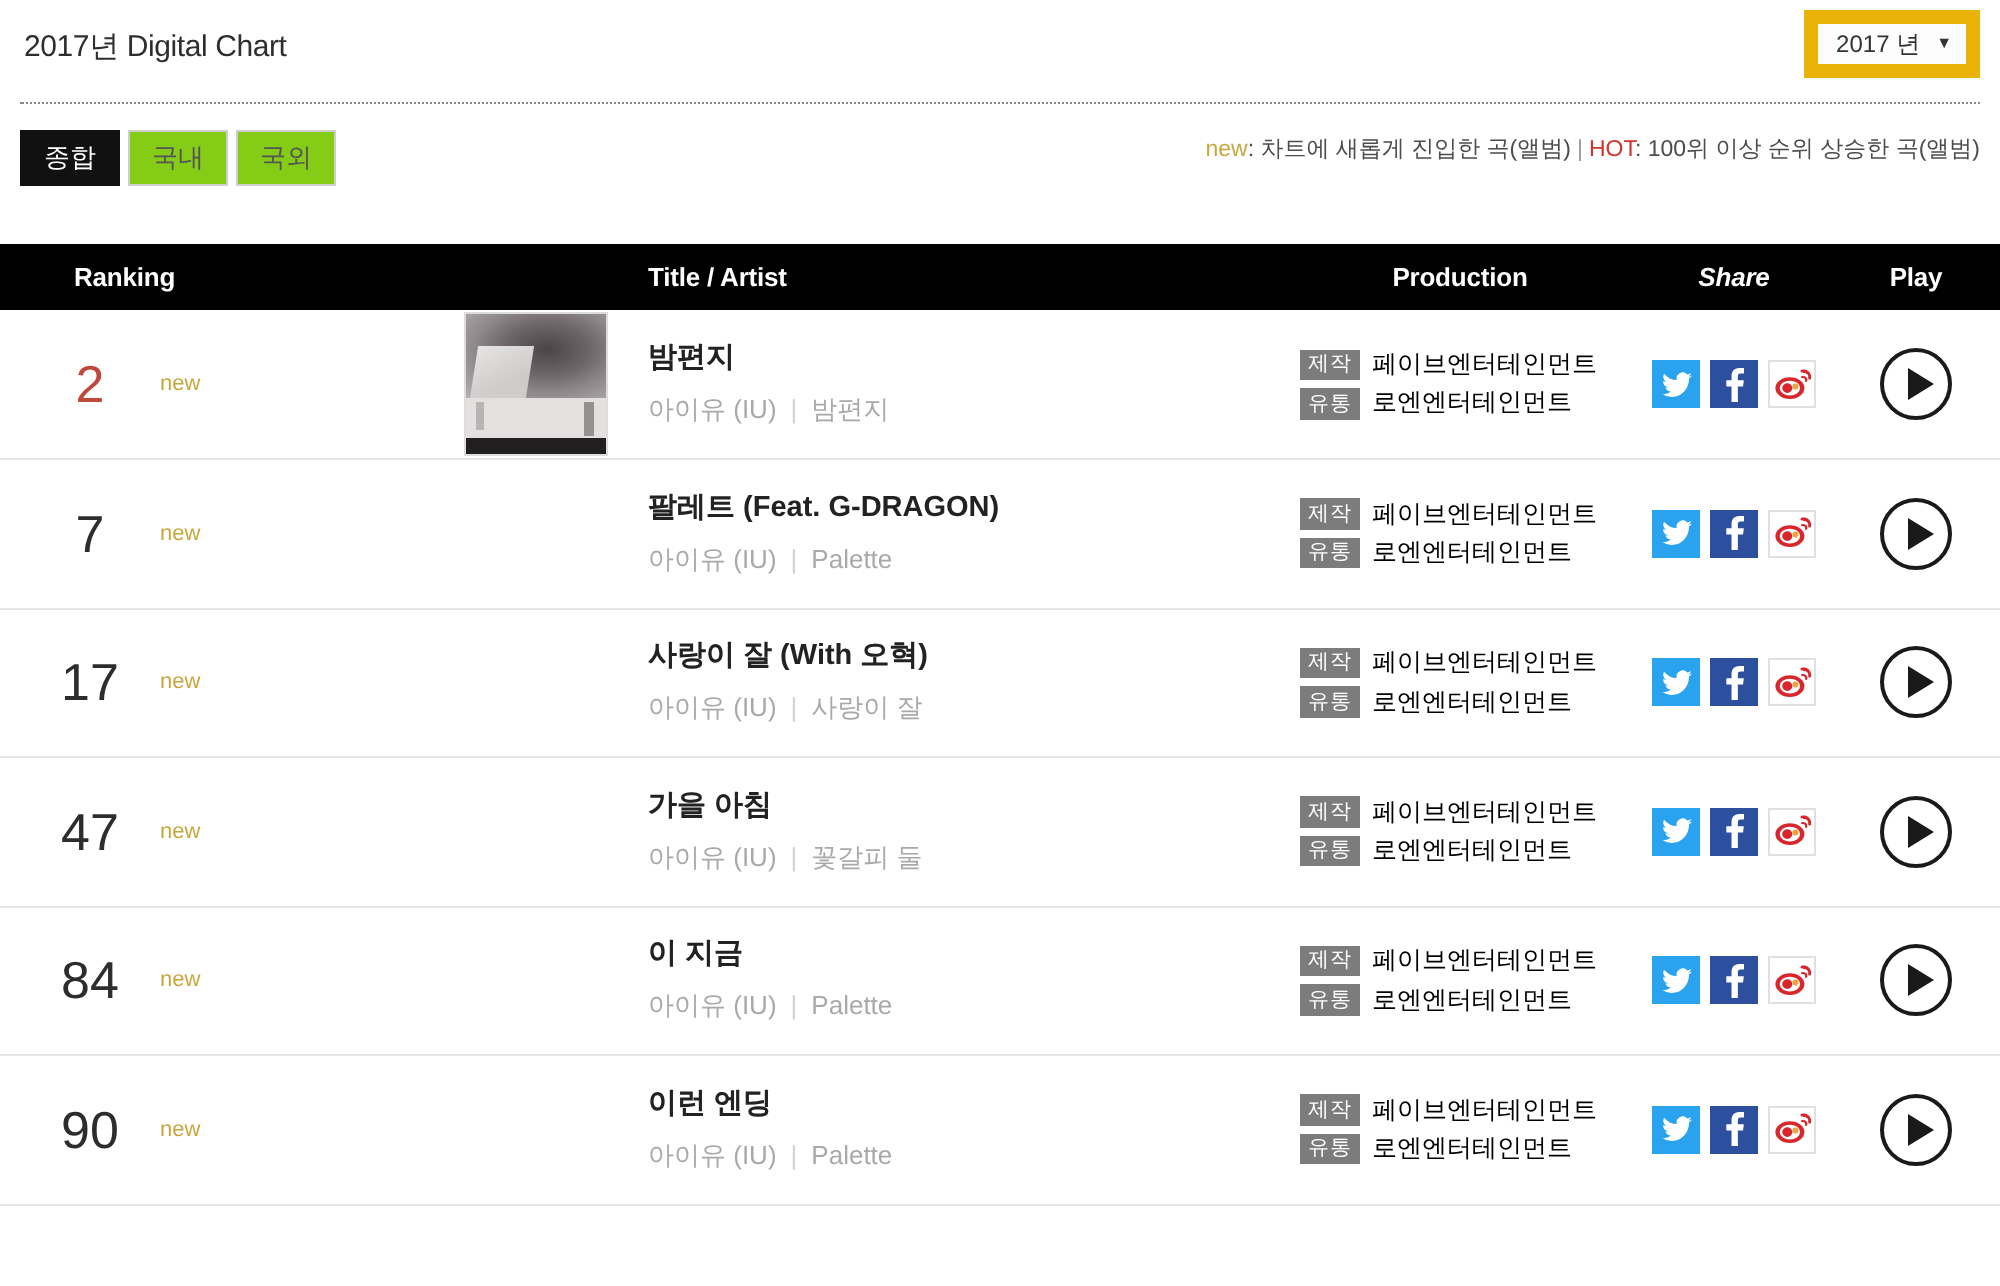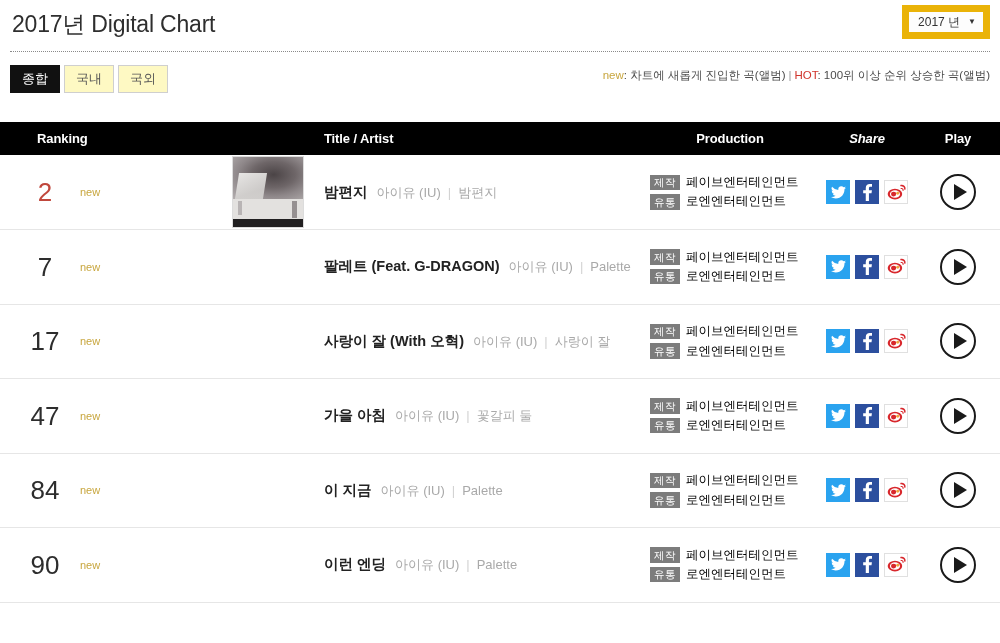--- a/index.html
+++ b/index.html
@@ -10,21 +10,21 @@
     overflow: hidden;
   }
 
   
   .page-head {
     position: relative;
     padding: 8px 12px 0 12px;
     height: 46px;
   }
   .page-title {
-    font-size: 23px;
+    font-size: 15px;
     font-weight: 400;
     color: #2e2e2e;
     letter-spacing: -0.2px;
     line-height: 32px;
   }
   .year-select {
     position: absolute;
     right: 10px;
     top: 5px;
     border: 7px solid #eab308;
@@ -52,21 +52,21 @@
     height: 70px;
     padding: 13px 10px 0 10px;
   }
   .tabs { display: flex; gap: 4px; }
   .tab {
     font-size: 13px;
     padding: 5px 11px 6px 11px;
     line-height: 15px;
     cursor: pointer;
     border: 1px solid #cfcfcf;
-    background: #fef9c3;
+    background: #84cc16;
     color: #555;
   }
   .tab.active {
     background: #111111;
     color: #ffffff;
     border-color: #111111;
     font-weight: 400;
   }
 
   .legend {
@@ -160,21 +160,21 @@
     background: linear-gradient(#7c7577 0 100%);
     opacity:.75;
   }
   .thumb .ltxt {
     position:absolute; left:7%; top:63%;
     width:4px; height:14px;
     background: linear-gradient(#9c9698 0 100%);
     opacity:.6;
   }
 
-  .title-text { display: flex; gap: 9px; align-items: flex-end; }
+  .title-text { display: flex; flex-direction: column; gap: 9px; }
   .song-title {
     font-size: 14.5px;
     font-weight: 700;
     color: #222222;
     line-height: 17px;
   }
   .song-meta {
     font-size: 13px;
     color: #a9a9a9;
     line-height: 16px;

